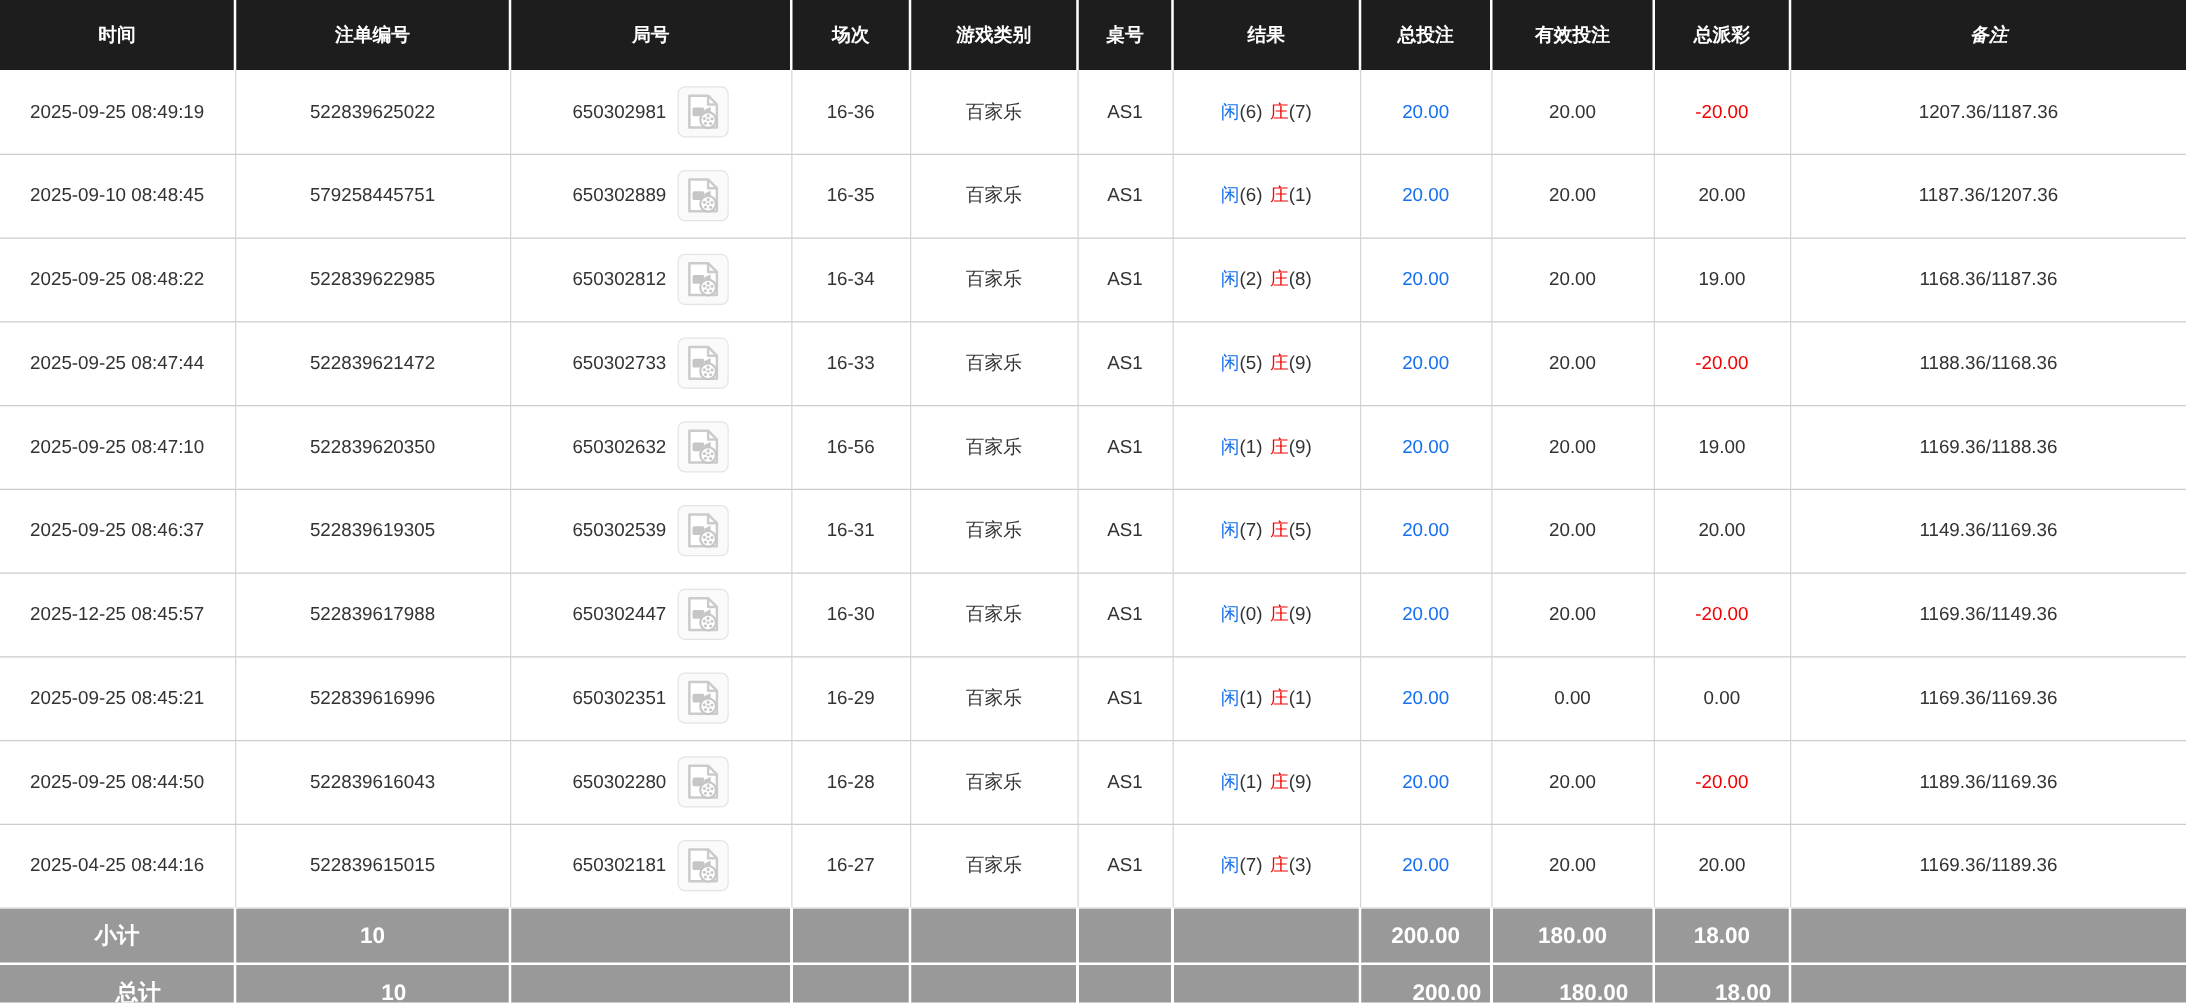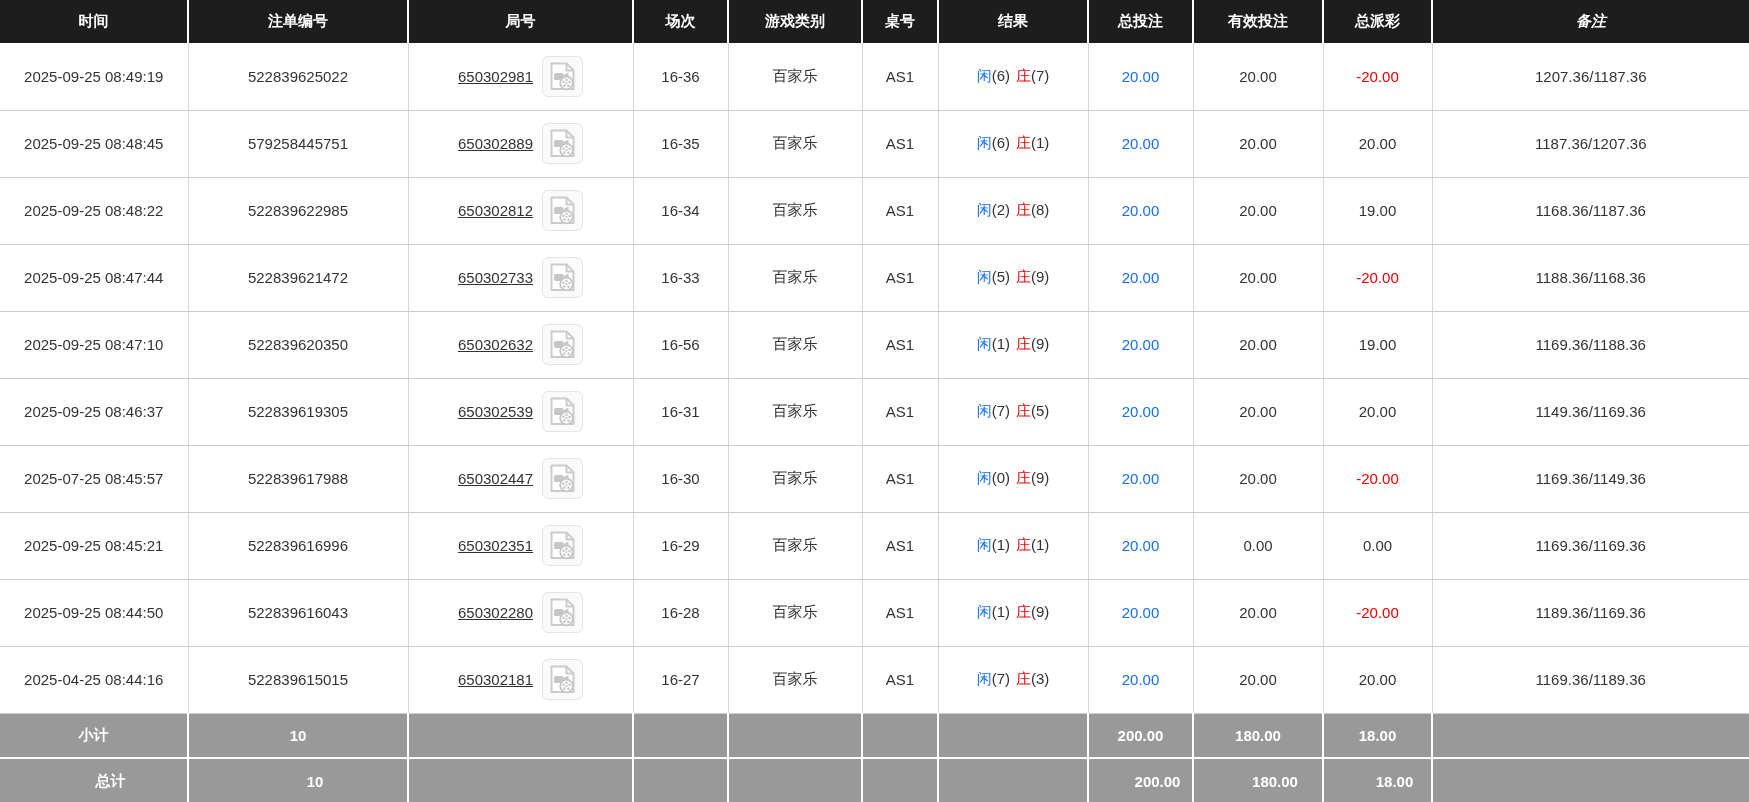--- a/index.html
+++ b/index.html
@@ -7,45 +7,45 @@
   body {
     width:1749px; height:802px; overflow:hidden; background:#fff;
     font-family:"Liberation Sans","DejaVu Sans",sans-serif;
   }
   table.records {
     border-collapse:collapse; table-layout:fixed; width:1749px;
   }
   
   thead th {
     background:#1d1d1d; color:#fff; font-size:15px; font-weight:bold;
-    height:43px; text-align:center; border-right:2px solid #fff; padding:0;
+    height:56px; text-align:center; border-right:2px solid #fff; padding:0;
   }
   thead th:last-child { border-right:none;font-style:italic; }
   
   tbody td {
     height:67px; text-align:center; font-size:15px; color:#333;
     border-right:1px solid #d6d6d6; border-bottom:1px solid #cccccc;
     padding:0; background:#fff; white-space:nowrap; overflow:hidden;
   }
   tbody td:last-child { border-right:none; }
   .blue { color:#1670f0; }
   .red  { color:#f30000;text-align:center; }
   .res-p { color:#1670f0; }
   .res-b { color:#f30000; margin-left:6px; }
   .res-n { color:#333; }
   
-  .round-cell { display:flex; align-items:center; justify-content:center; gap:9px; height:100%;text-decoration:underline; }
+  .round-cell { display:flex; align-items:center; justify-content:center; gap:9px; height:100%; }
   .video-btn {
     width:41px; height:41px; border:1px solid #e4e4e4; border-radius:6px;
     background:#fafafa; display:flex; align-items:center; justify-content:center;
     padding:0; cursor:pointer; flex:0 0 auto;
   }
   
   tr.summary td {
-    background:#999999; color:#fff; font-weight:bold; font-size:15px;
+    background:#999999; color:#fff; font-weight:bold; font-size:18px;
     height:45px; border-right:2px solid #fff; border-bottom:none; text-align:center;
   }
   tr.summary td:last-child { border-right:none; }
   tr.grand td { border-top:2px solid #fff;padding-left:34px; }
 </style>
 </head>
 <body>
 
 <table class="records">
   <colgroup>
@@ -103,21 +103,21 @@
         <td>16-36</td>
         <td>百家乐</td>
         <td>AS1</td>
         <td><span class="res-p">闲</span><span class="res-n">(6)</span><span class="res-b">庄</span><span class="res-n">(7)</span></td>
         <td class="blue">20.00</td>
         <td>20.00</td>
         <td class="red">-20.00</td>
         <td>1207.36/1187.36</td>
       </tr>
       <tr>
-        <td>2025-09-25 08:48:45</td>
+        <td>2025-09-10 08:48:45</td>
         <td>579258445751</td>
         <td>
           <div class="round-cell">
             <span>650302889</span>
             <button class="video-btn" type="button">
               <svg width="27" height="29" viewBox="0 0 27 29">
                 <path d="M2.5 1.5 h15 l7 7 v18.5 h-22 Z" fill="#ffffff" stroke="#cbcbcb" stroke-width="2" stroke-linejoin="round"></path>
                 <path d="M17.5 1.5 v7 h7" fill="none" stroke="#cbcbcb" stroke-width="2" stroke-linejoin="round"></path>
                 <rect x="5" y="11" width="9.5" height="7" rx="1.5" fill="#c6c6c6"></rect>
                 <path d="M14.5 13 l5 -2.6 v8.2 l-5 -2.6 Z" fill="#c6c6c6"></path>
@@ -263,21 +263,21 @@
         <td>16-31</td>
         <td>百家乐</td>
         <td>AS1</td>
         <td><span class="res-p">闲</span><span class="res-n">(7)</span><span class="res-b">庄</span><span class="res-n">(5)</span></td>
         <td class="blue">20.00</td>
         <td>20.00</td>
         <td class="">20.00</td>
         <td>1149.36/1169.36</td>
       </tr>
       <tr>
-        <td>2025-07-25 08:45:57</td>
+        <td>2025-12-25 08:45:57</td>
         <td>522839617988</td>
         <td>
           <div class="round-cell">
             <span>650302447</span>
             <button class="video-btn" type="button">
               <svg width="27" height="29" viewBox="0 0 27 29">
                 <path d="M2.5 1.5 h15 l7 7 v18.5 h-22 Z" fill="#ffffff" stroke="#cbcbcb" stroke-width="2" stroke-linejoin="round"></path>
                 <path d="M17.5 1.5 v7 h7" fill="none" stroke="#cbcbcb" stroke-width="2" stroke-linejoin="round"></path>
                 <rect x="5" y="11" width="9.5" height="7" rx="1.5" fill="#c6c6c6"></rect>
                 <path d="M14.5 13 l5 -2.6 v8.2 l-5 -2.6 Z" fill="#c6c6c6"></path>

